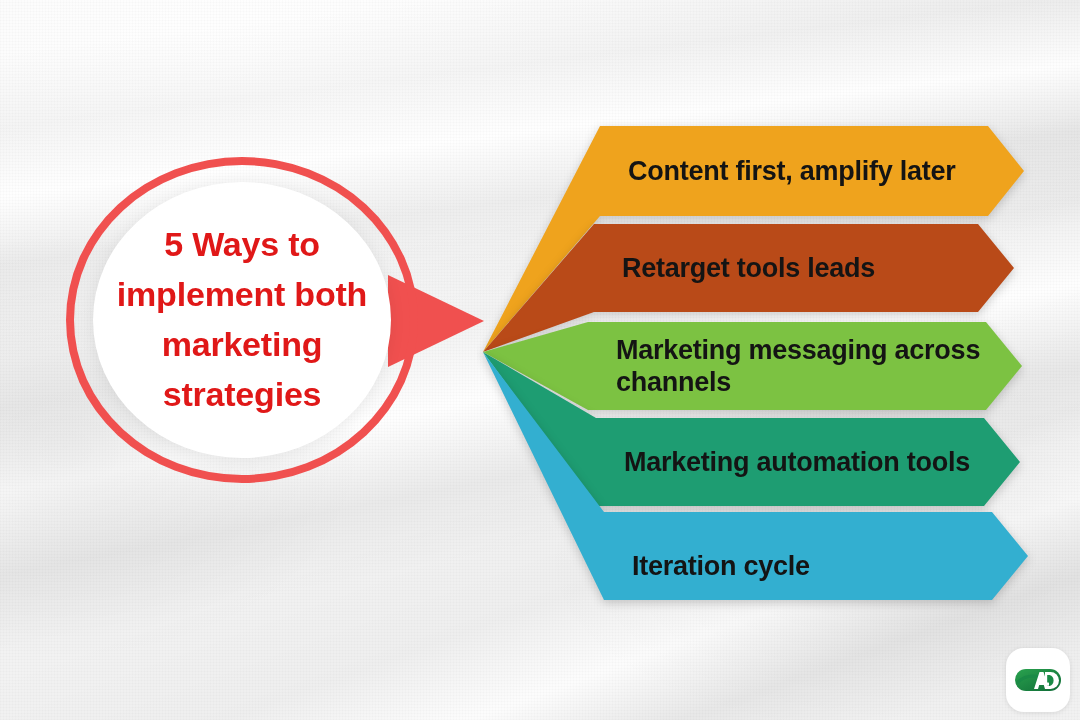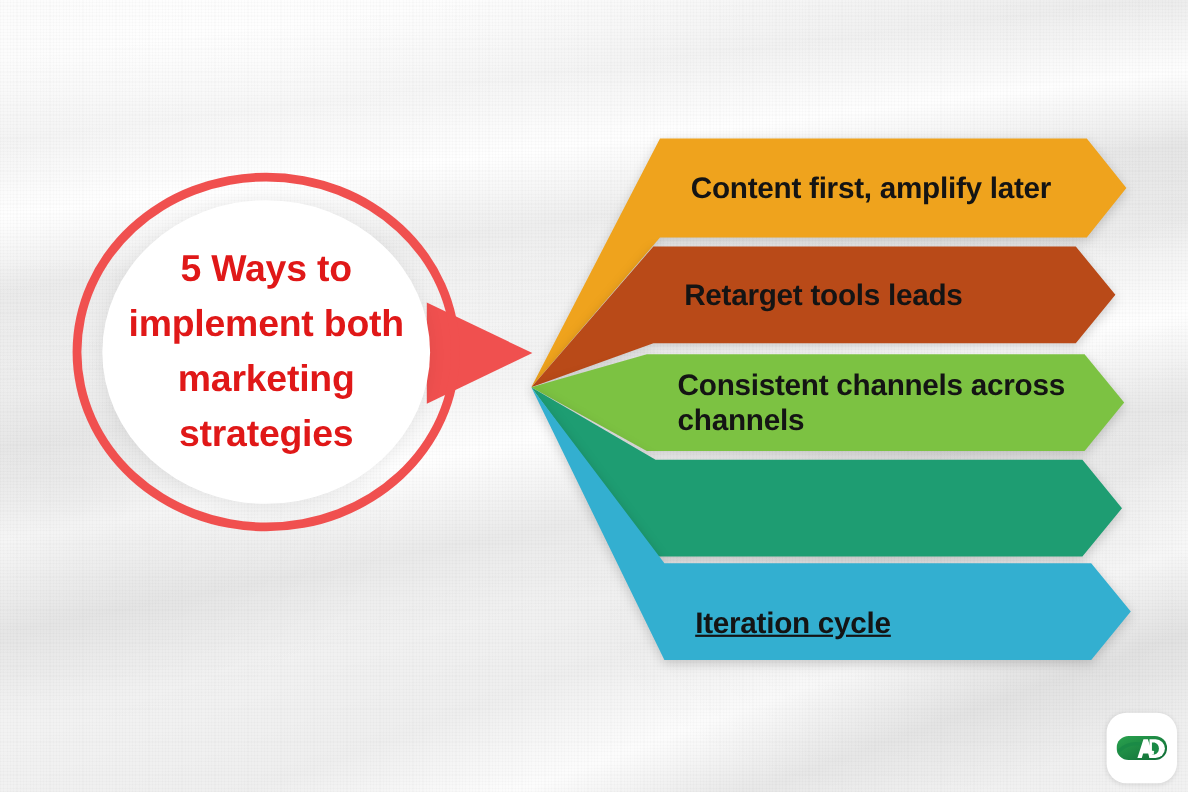--- a/index.html
+++ b/index.html
@@ -149,32 +149,33 @@
       <div class="bar" style="left: 483px; top: 220px; width: 535px; height: 138px;">
         <svg width="535" height="138" class="bar-shape">
           <polygon points="0,132 111,4 495,4 531,48 495,92 111,92" fill="#b94a18"></polygon>
         </svg>
         <div class="bar-label" style="position: absolute; left: 139px; top: 4px; width: 358px; height: 88px; display: flex; align-items: center; color: rgb(20, 20, 20);">Retarget tools leads</div>
       </div>
       <div class="bar" style="left: 483px; top: 318px; width: 543px; height: 98px;">
         <svg width="543" height="98" class="bar-shape">
           <polygon points="0,34 105,4 503,4 539,48 503,92 105,92" fill="#7cc242"></polygon>
         </svg>
-        <div class="bar-label" style="position: absolute; left: 133px; top: 4px; width: 372px; height: 88px; display: flex; align-items: center; color: rgb(20, 20, 20);">Consistent channels across channels</div>
+        <div class="bar-label" style="position: absolute; left: 133px; top: 4px; width: 372px; height: 88px; display: flex; align-items: center; color: rgb(20, 20, 20);">Marketing messaging across channels</div>
       </div>
       <div class="bar" style="left: 483px; top: 348px; width: 541px; height: 164px;">
         <svg width="541" height="164" class="bar-shape">
           <polygon points="0,4 113,70 501,70 537,114 501,158 113,158" fill="#1e9d72"></polygon>
         </svg>
+        <div class="bar-label" style="position: absolute; left: 141px; top: 70px; width: 362px; height: 88px; display: flex; align-items: center; color: rgb(20, 20, 20);">Marketing automation tools</div>
       </div>
       <div class="bar" style="left: 483px; top: 348px; width: 549px; height: 258px;">
         <svg width="549" height="258" class="bar-shape">
           <polygon points="0,4 121,164 509,164 545,208 509,252 121,252" fill="#33afd0"></polygon>
         </svg>
-        <div class="bar-label" style="position: absolute; left: 149px; top: 164px; width: 362px; height: 108px; display: flex; align-items: center; color: rgb(20, 20, 20); text-decoration: underline;">Iteration cycle</div>
+        <div class="bar-label" style="position: absolute; left: 149px; top: 164px; width: 362px; height: 108px; display: flex; align-items: center; color: rgb(20, 20, 20);">Iteration cycle</div>
       </div>
     </div>
 
   <div id="logo">
     <svg width="46" height="36" viewBox="0 0 46 36">
       <defs>
         <linearGradient id="lg" x1="0" y1="0" x2="1" y2="1">
           <stop offset="0%" stop-color="#2aa34f"></stop>
           <stop offset="100%" stop-color="#0f6b36"></stop>
         </linearGradient>

